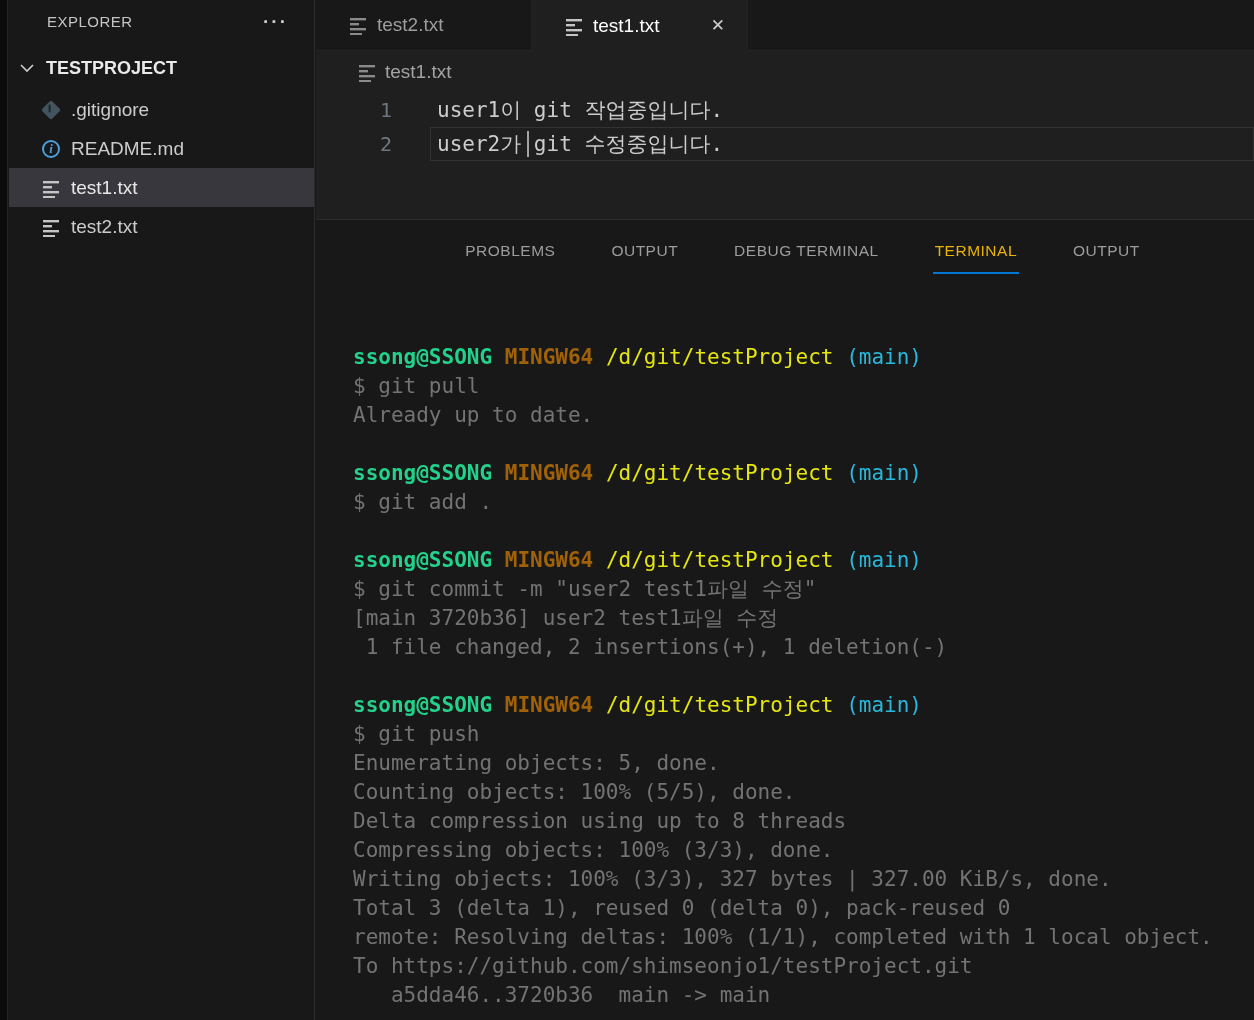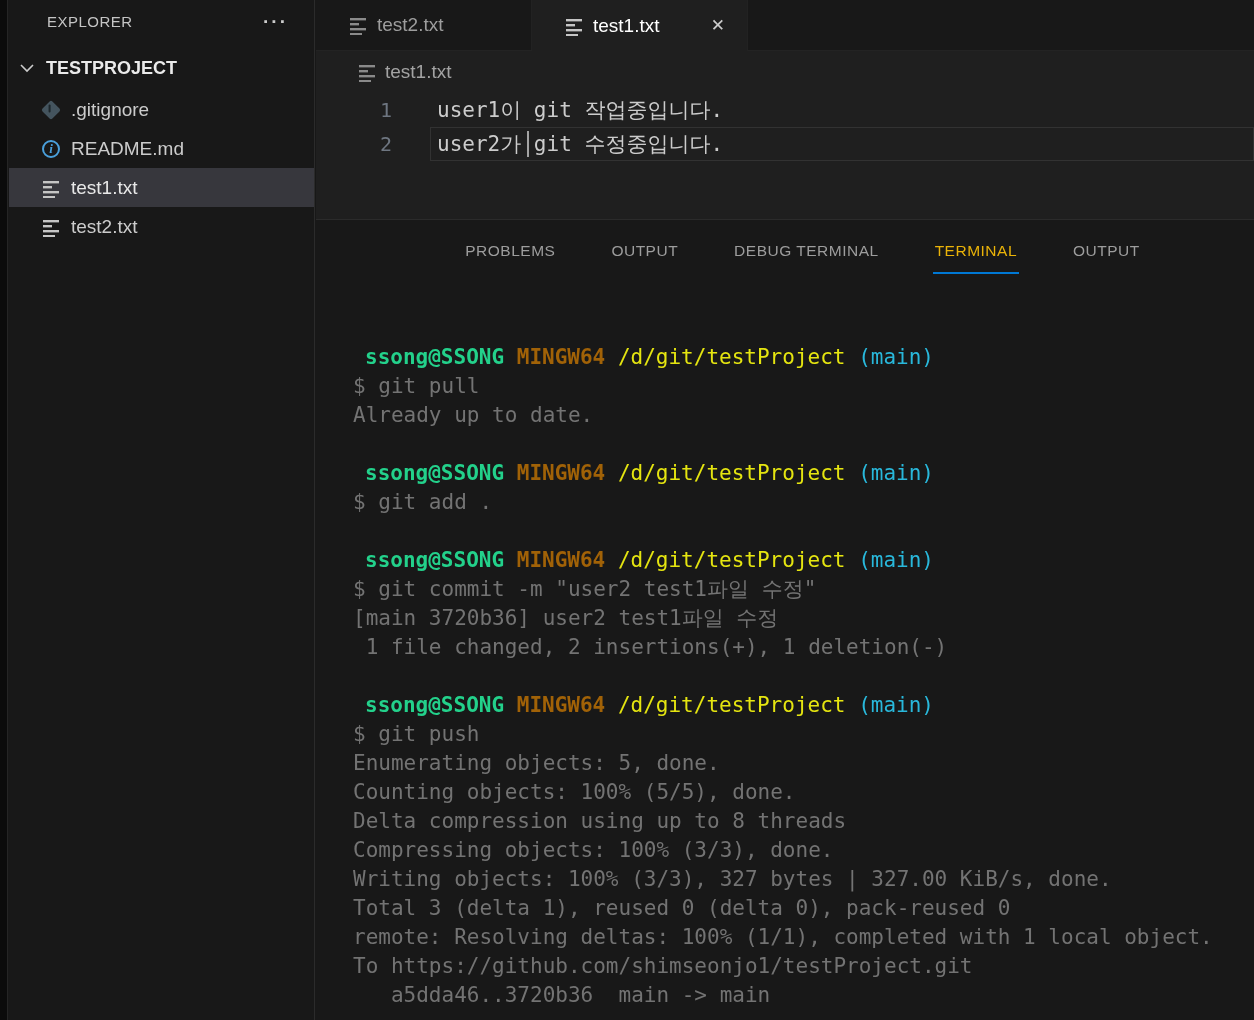--- a/index.html
+++ b/index.html
@@ -119,21 +119,21 @@
   .panel-tab.active::after {
     content:""; position:absolute; left:-2px; right:-2px; bottom:-13px;
     height:2px; background:#0078d4;
   }
 
   .terminal {
     margin-top:82px; padding-left:37px; font-size:21px; line-height:29px;
     white-space:pre; color:#cccccc; cursor:text;
   }
   .term-line { height:29px; }
-  .c-green   { color:#23d18b; font-weight:bold;margin-left:12px; }
+  .c-green   { color:#23d18b; font-weight:bold; }
   .c-magenta { color:#a16207; font-weight:bold; }
   .c-yellow  { color:#e5e510; font-weight:normal; }
   .c-cyan    { color:#29b8db; font-weight:normal; }
   .c-fg      { color:#737373; }
 </style>
 </head>
 <body>
 
 <div class="left-strip"></div>
 

